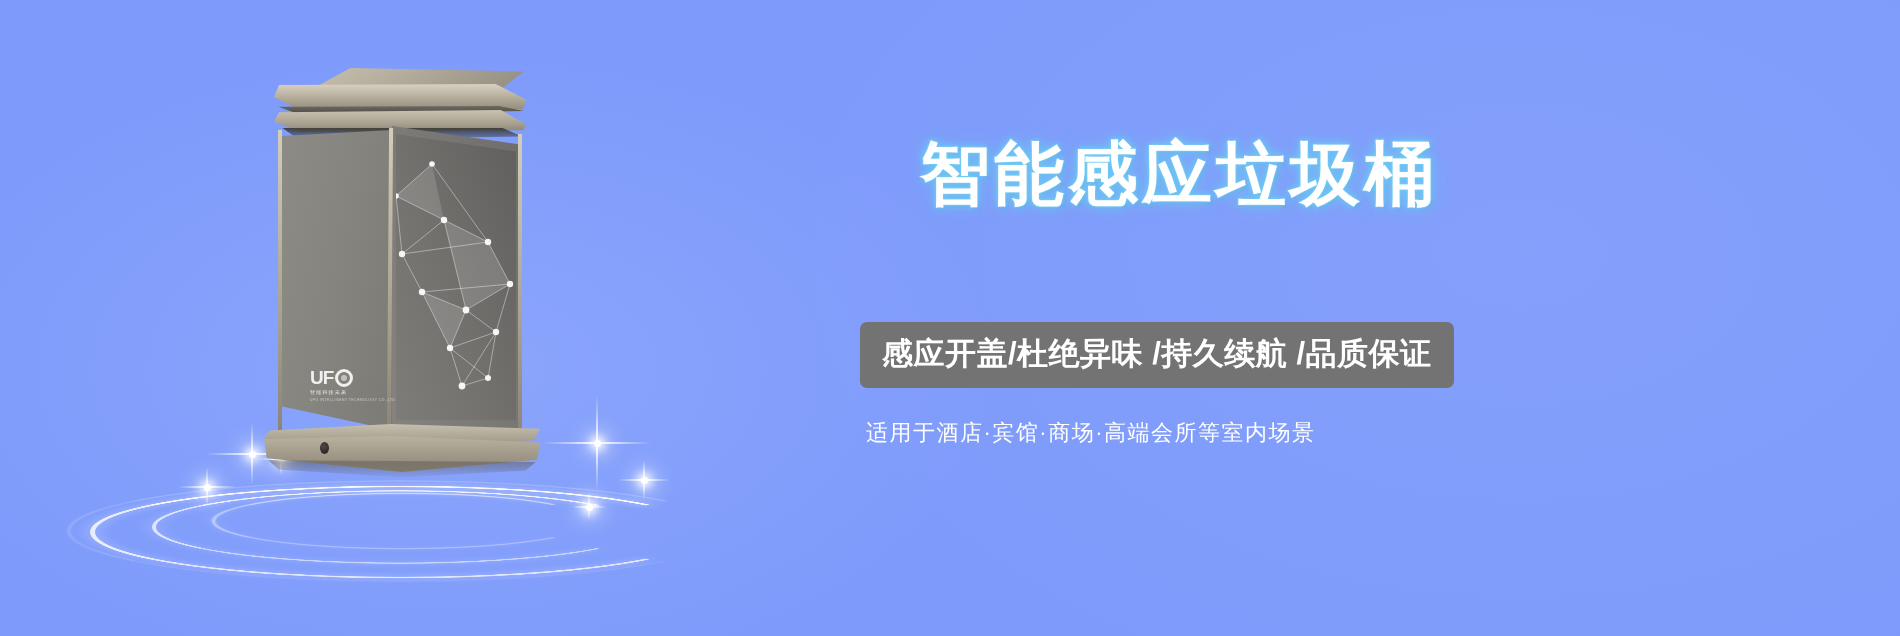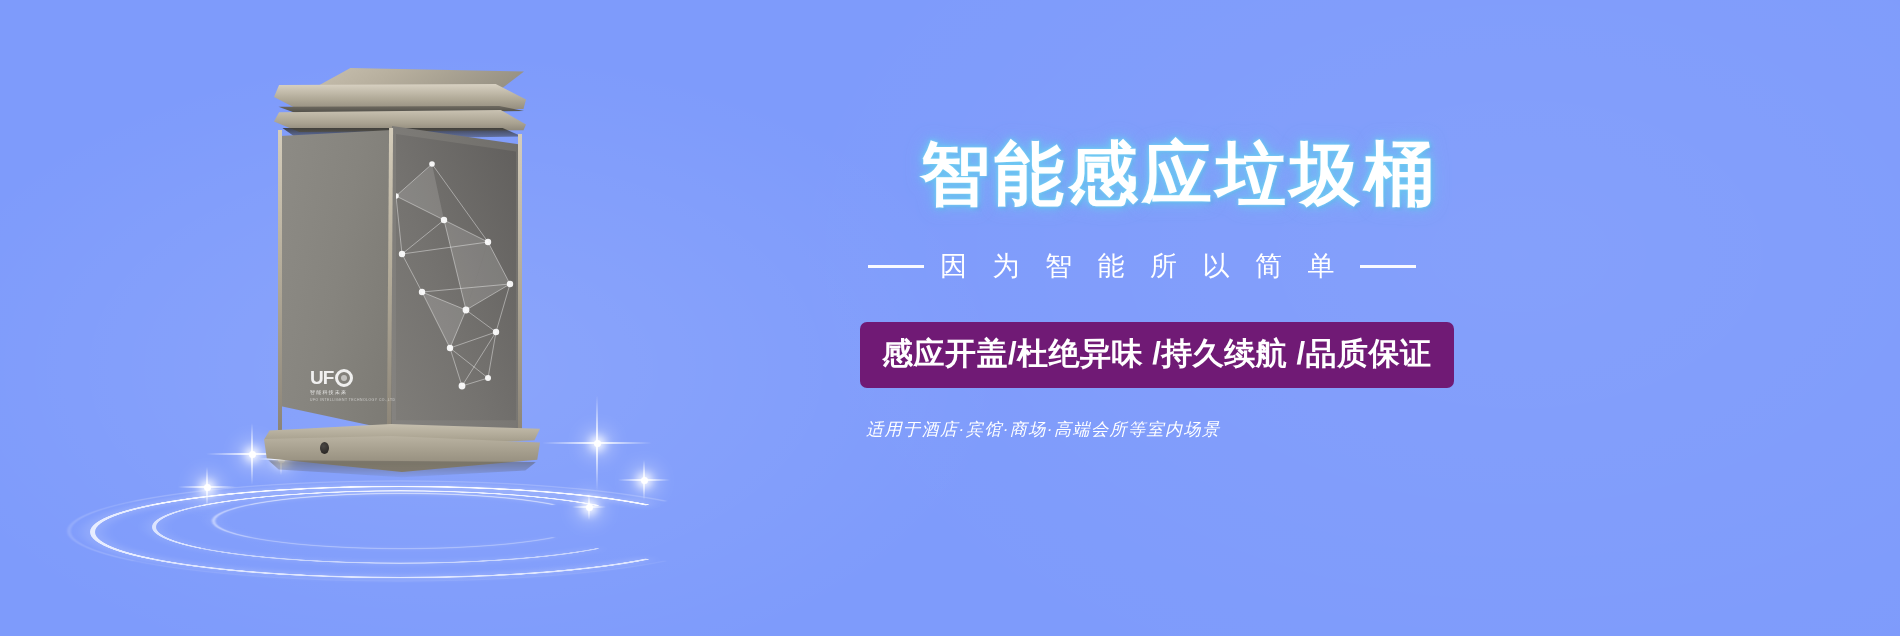--- a/index.html
+++ b/index.html
@@ -248,35 +248,34 @@
     display:inline-block; width:56px; height:3px;
     background:rgba(255,255,255,0.95);
   }
   #subline-text {
     font-size:27px; color:#ffffff; letter-spacing:9px;
     font-weight:400;
   }
 
   #badge {
     position:absolute; left:-20px; top:322px;
-    background:#701a75;
+    background:#737373;
     border-radius:7px;
     padding:11px 22px 13px 22px;
     white-space:nowrap;
   }
   #badge-text {
     font-size:31px; font-weight:bold; color:#ffffff;
     letter-spacing:0.5px;
   }
 
   #footnote {
     position:absolute; left:-14px; top:418px;
-    font-size:17px; color:#ffffff; letter-spacing:1.5px;
-    white-space:nowrap;
-    font-style:italic;
+    font-size:22px; color:#ffffff; letter-spacing:1.5px;
+    white-space:nowrap;
   }
 </style>
 </head>
 <body>
 
 <div id="banner">
 
   <div id="bg-glow"></div>
 
   <div id="product-area">
@@ -379,25 +378,20 @@
       <div class="beam-h"></div>
       <div class="beam-v"></div>
       <div class="core"></div>
     </div>
   </div>
 
   <div id="copy">
 
     <div id="headline">智能感应垃圾桶</div>
 
-    <div id="subline">
-      <span class="sub-rule"></span>
-      <span id="subline-text">因 为 智 能   所 以 简 单</span>
-      <span class="sub-rule"></span>
-    </div>
 
     <div id="badge">
       <span id="badge-text">感应开盖/杜绝异味 /持久续航 /品质保证</span>
     </div>
 
     <div id="footnote">适用于酒店·宾馆·商场·高端会所等室内场景</div>
   </div>
 
 </div>
 

